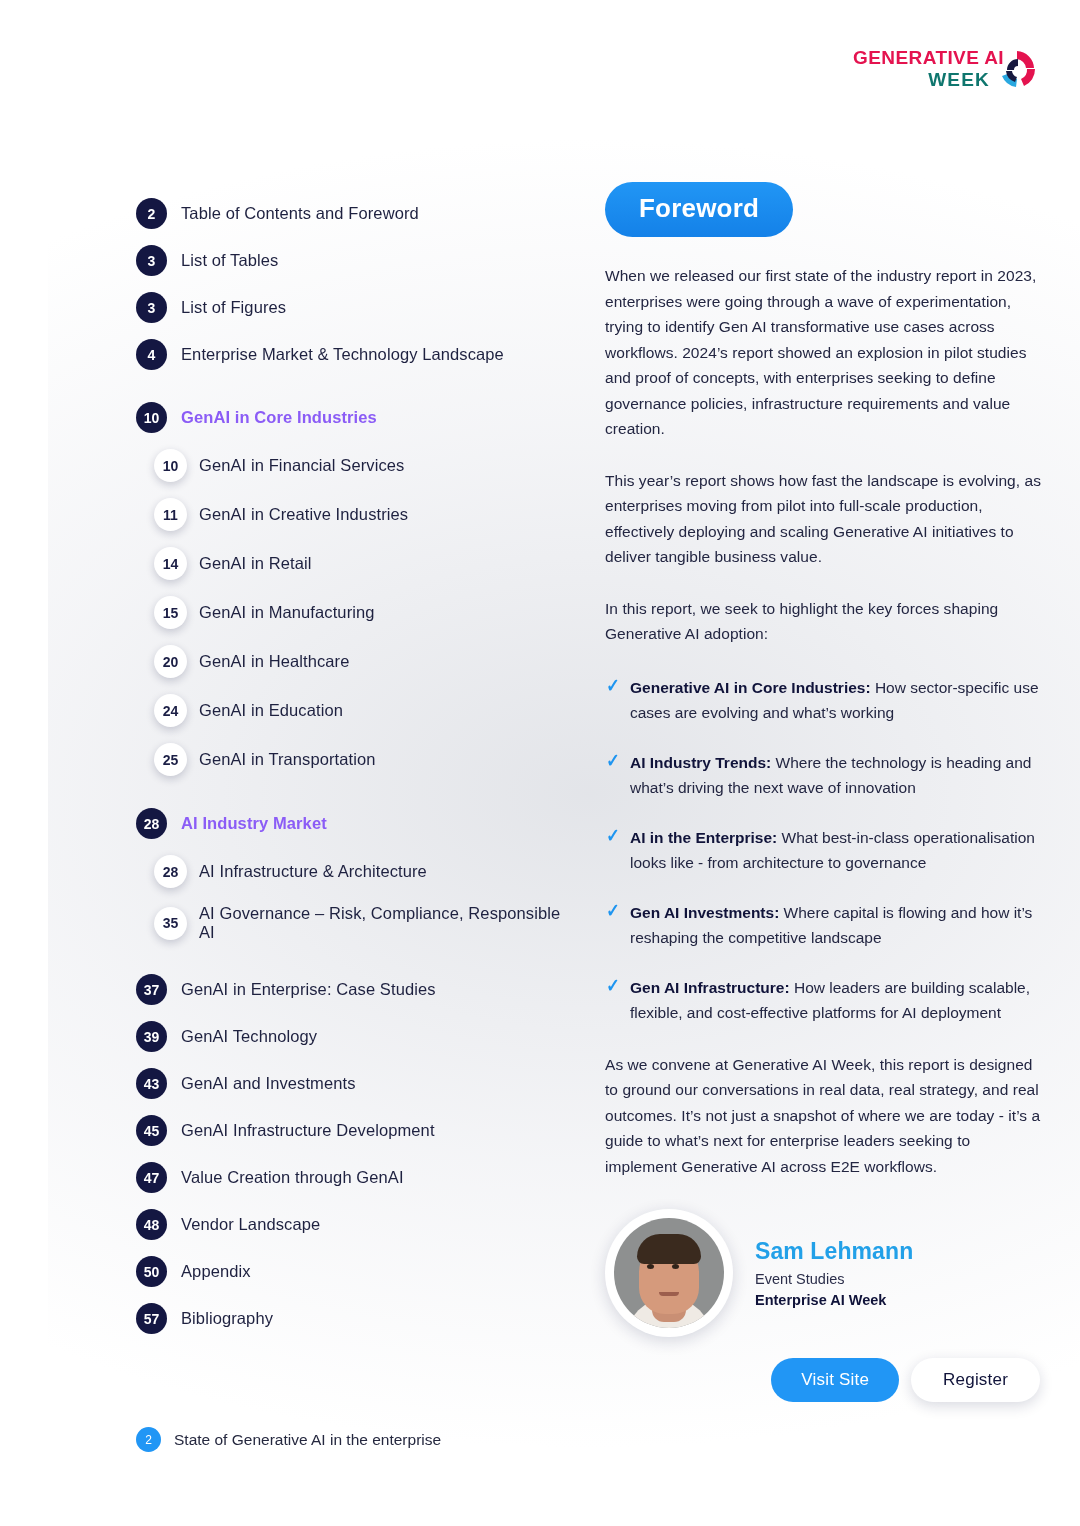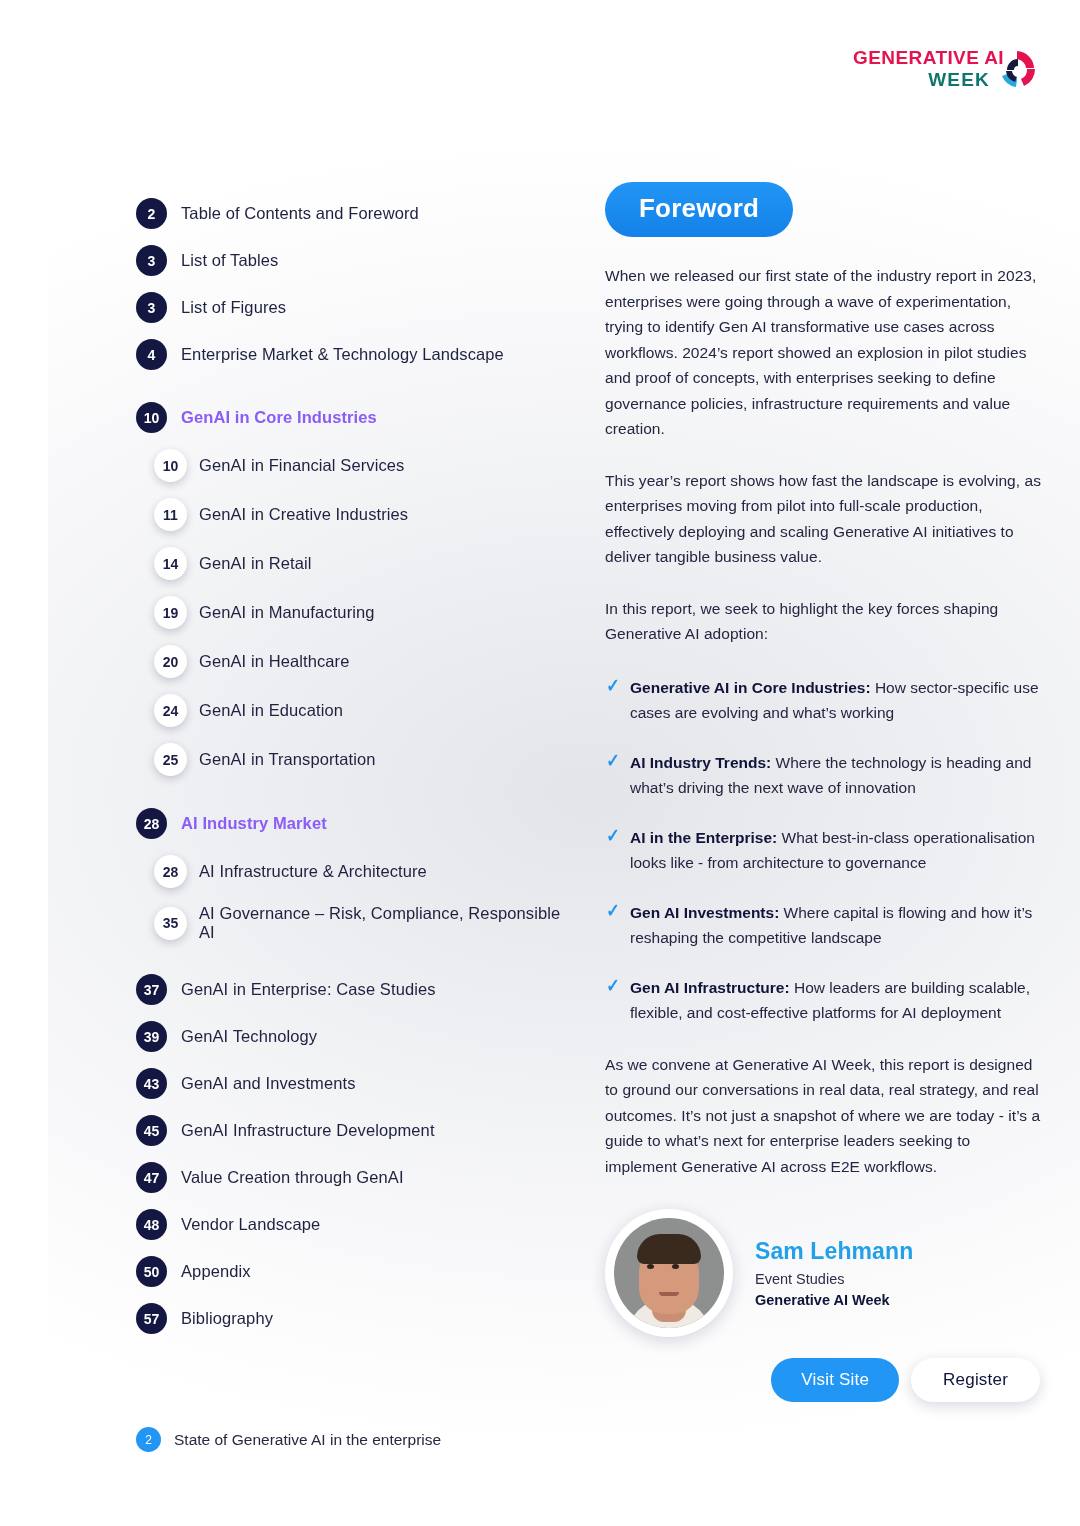--- a/index.html
+++ b/index.html
@@ -355,21 +355,21 @@
       </div>
       <div class="toc-row sub">
         <div class="badge light">11</div>
         <div class="toc-label">GenAI in Creative Industries</div>
       </div>
       <div class="toc-row sub">
         <div class="badge light">14</div>
         <div class="toc-label">GenAI in Retail</div>
       </div>
       <div class="toc-row sub">
-        <div class="badge light">19</div>
+        <div class="badge light">15</div>
         <div class="toc-label">GenAI in Manufacturing</div>
       </div>
       <div class="toc-row sub">
         <div class="badge light">20</div>
         <div class="toc-label">GenAI in Healthcare</div>
       </div>
       <div class="toc-row sub">
         <div class="badge light">24</div>
         <div class="toc-label">GenAI in Education</div>
       </div>
@@ -463,21 +463,21 @@
           <div class="av-face"></div>
           <div class="av-hair"></div>
           <div class="av-eye l"></div>
           <div class="av-eye r"></div>
           <div class="av-mouth"></div>
         </div>
       </div>
       <div>
         <div class="author-name">Sam Lehmann</div>
         <div class="author-role">Event Studies</div>
-        <div class="author-org">Generative AI Week</div>
+        <div class="author-org">Enterprise AI Week</div>
       </div>
     </div>
   </div>
 
   <div class="footer-left">
     <div class="footer-badge">2</div>
     <div class="footer-text">State of Generative AI in the enterprise</div>
   </div>
 
   <div class="footer-buttons">

